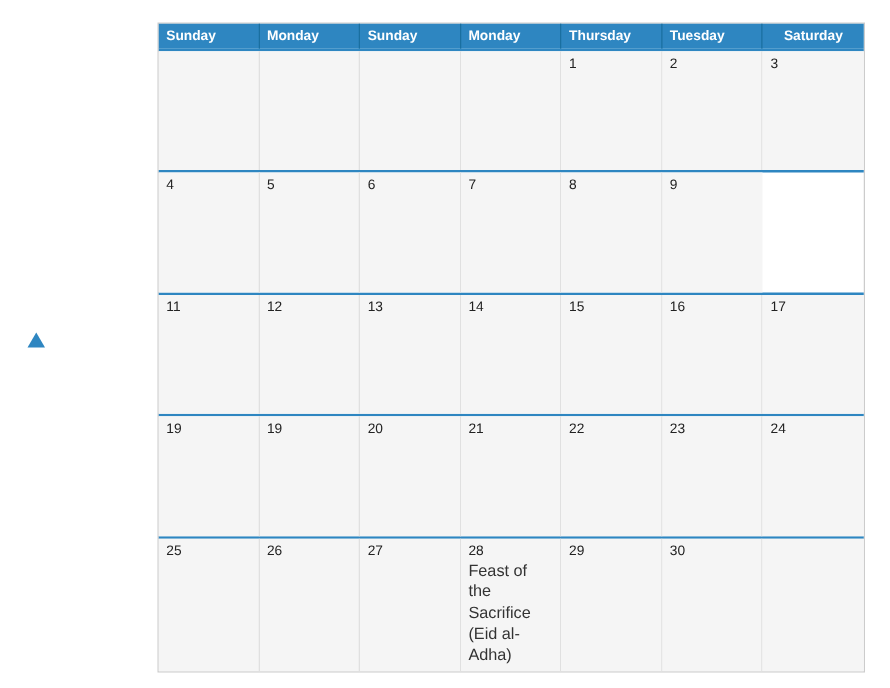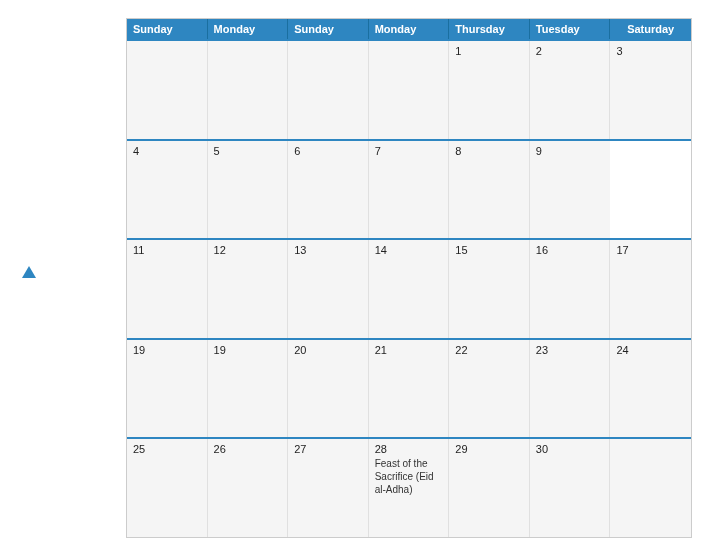--- a/index.html
+++ b/index.html
@@ -121,21 +121,21 @@
     .calendar-cell.empty {
       background: #f5f5f5;
     }
     .day-number {
       font-size: 11px;
       color: #222;
       display: block;
       margin-bottom: 2px;
     }
     .holiday-text {
-      font-size: 10px;
+      font-size: 13px;
       color: #333;
       line-height: 1.3;
       margin-top: 2px;
     }
   </style>
 </head>
 <body>
 
 <div class="page">
 

